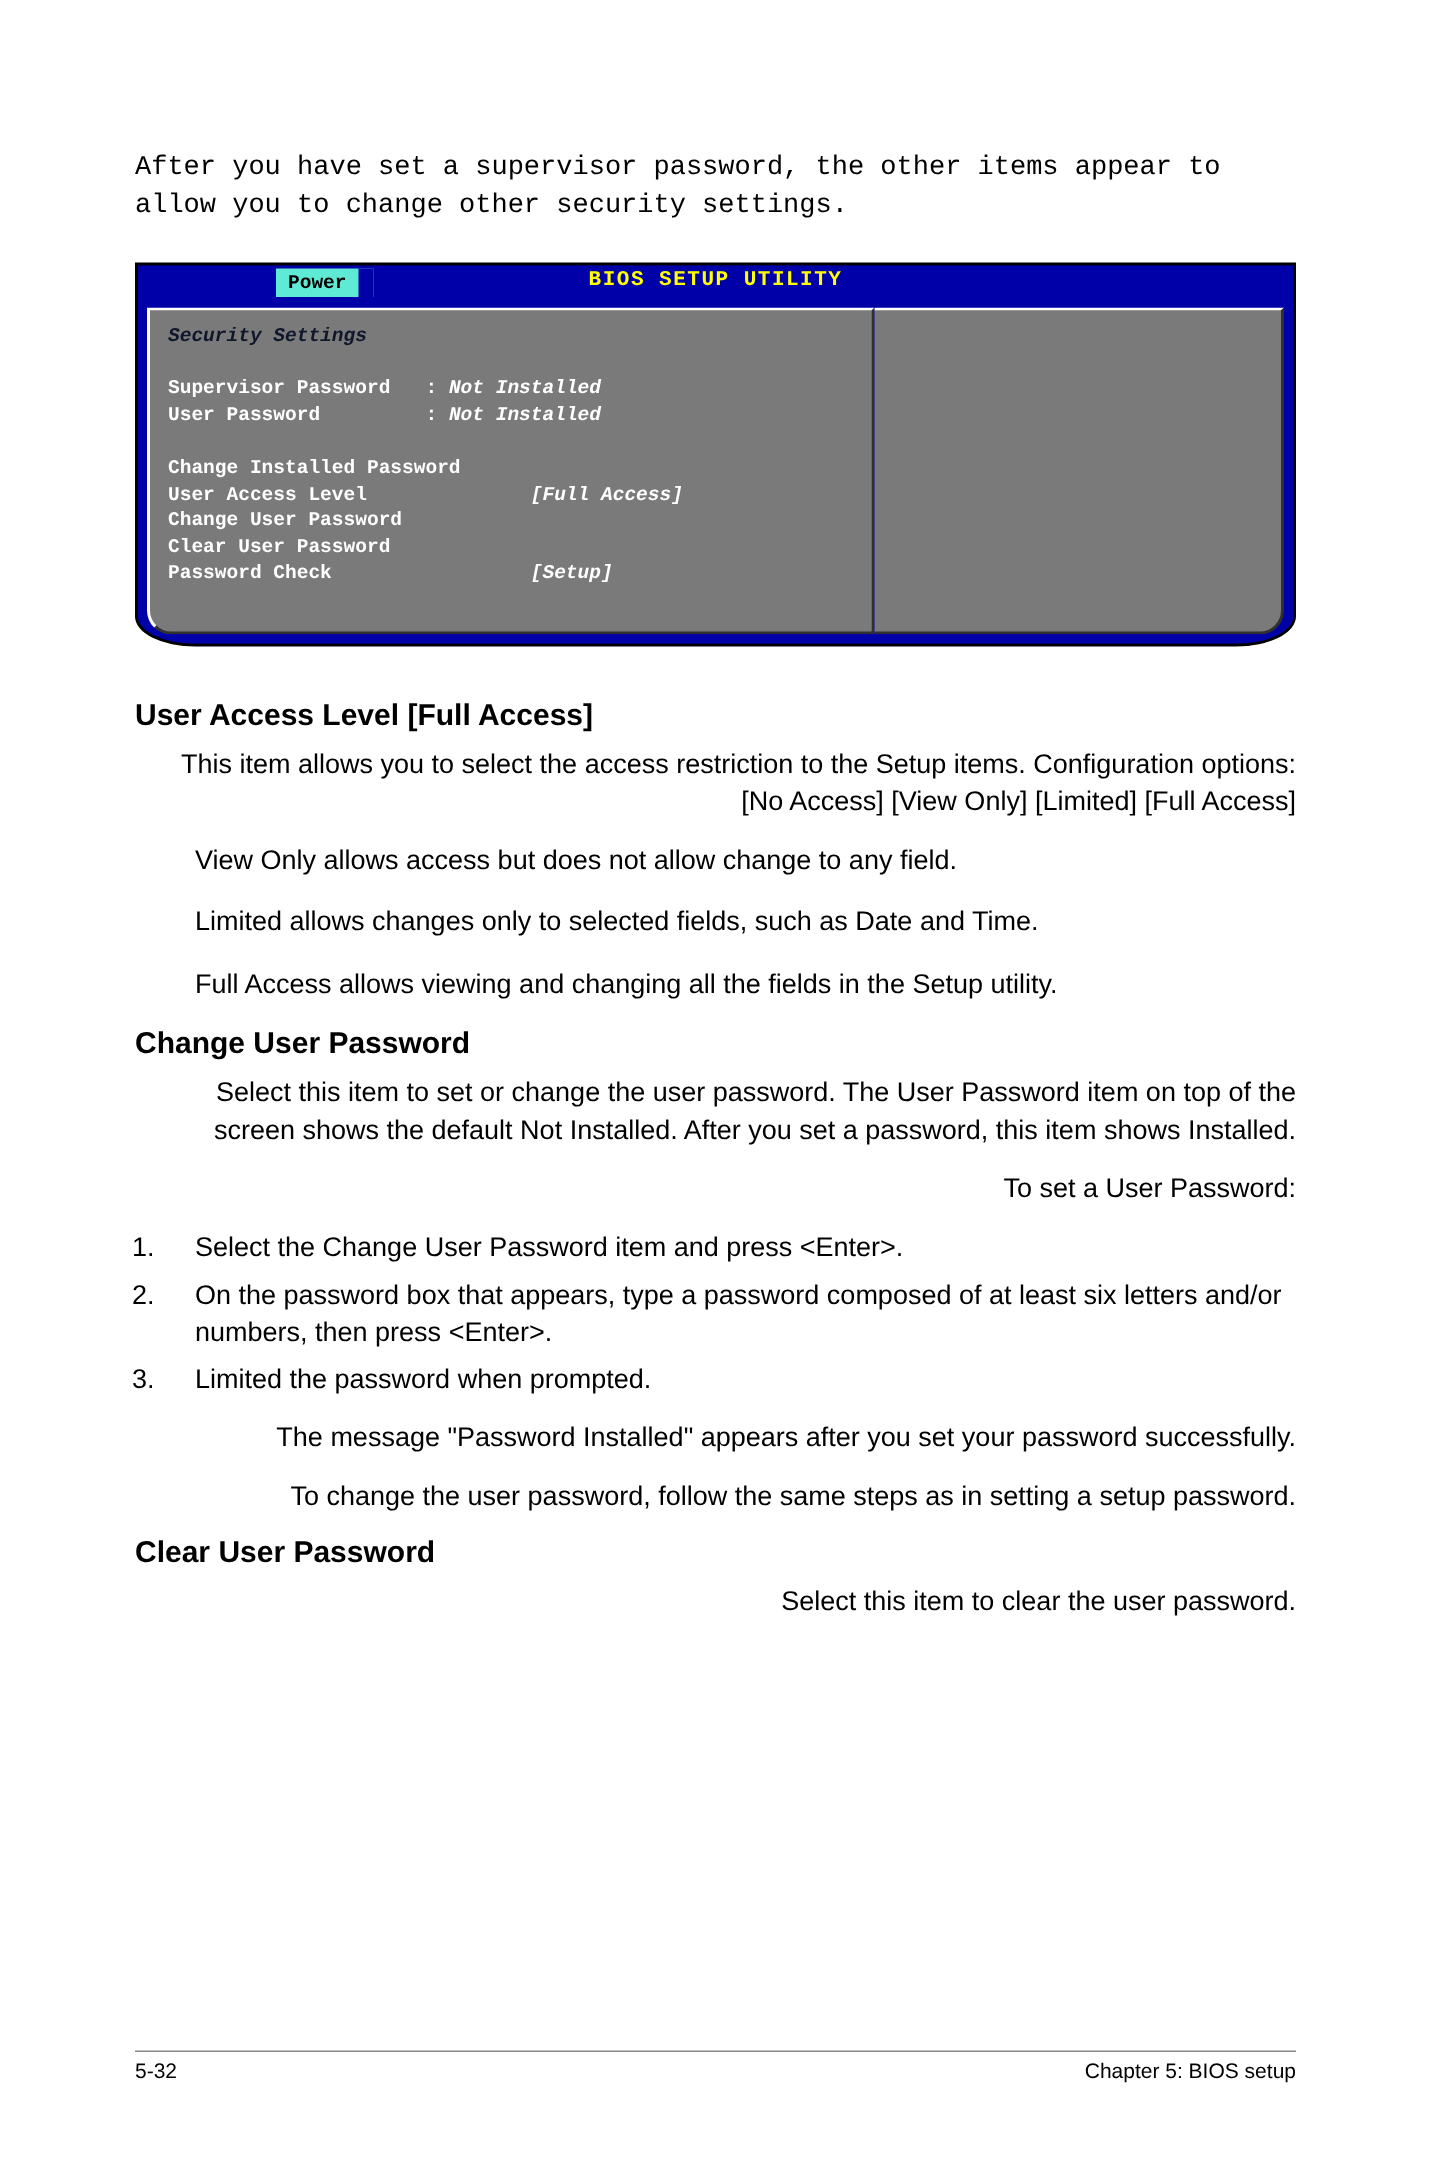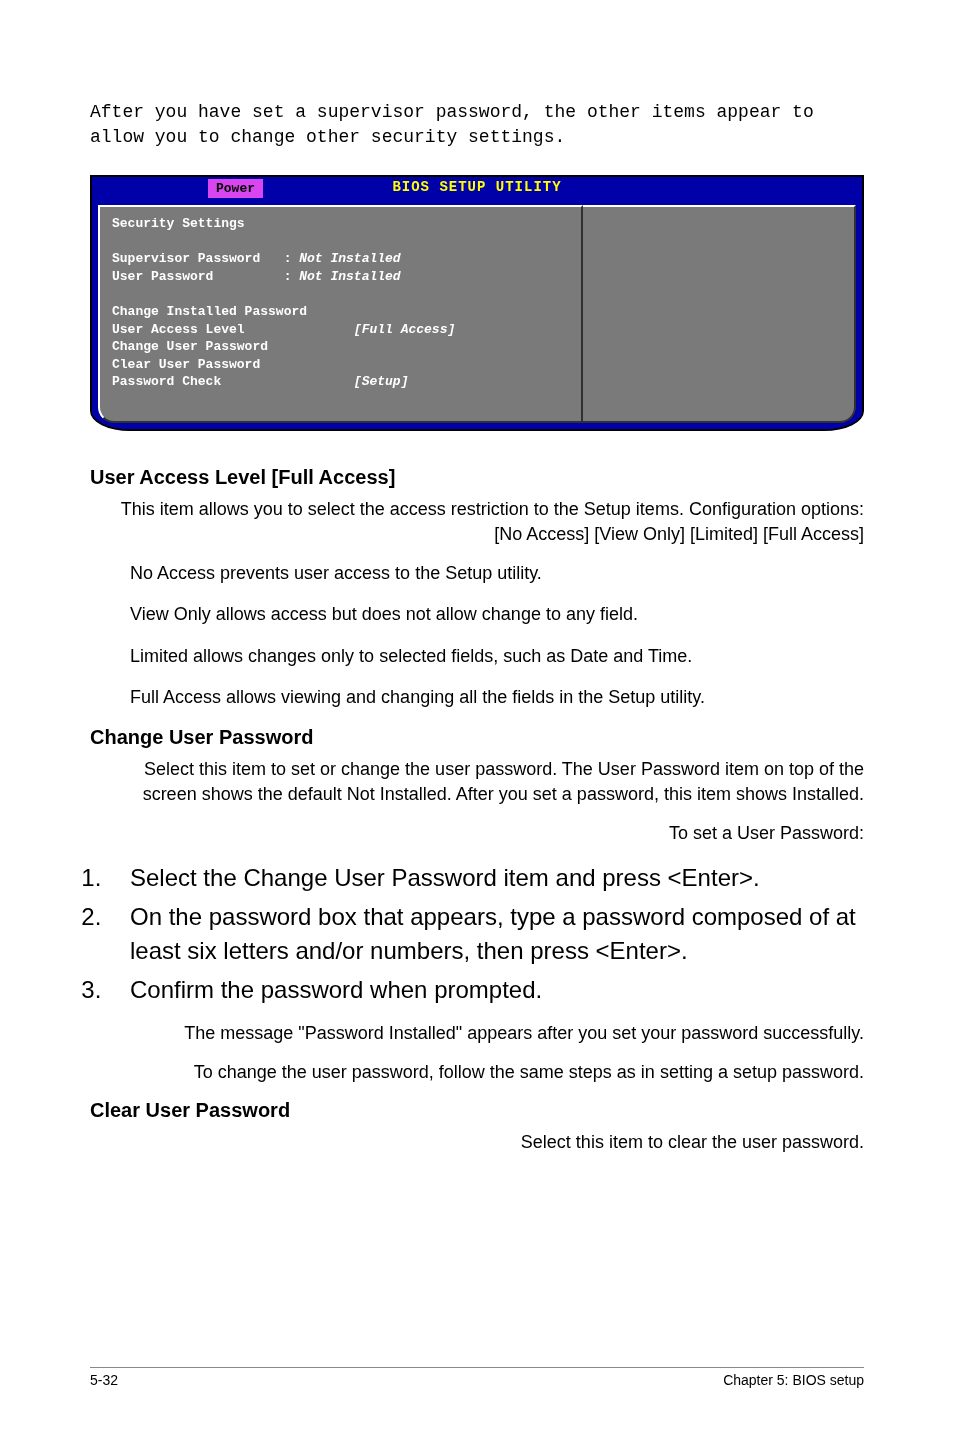--- a/index.html
+++ b/index.html
@@ -39,27 +39,27 @@
     font-family: "Courier New", monospace;
     font-weight: bold;
     font-size: 14px;
     letter-spacing: 1px;
     position: absolute;
     left: 50%;
     transform: translateX(-50%);
     top: 2px;
   }
   .bios-tab {
-    background: #d946ef;
+    background: #5eead4;
     color: #000;
     font-family: "Courier New", monospace;
     font-weight: bold;
     font-size: 13px;
     padding: 2px 8px;
-    margin-left: 116px;
+    margin-left: 92px;
     border-right: 10px solid #0000a8;
     display: inline-block;
   }
   .bios-frame {
     display: flex;
     background: #0000a8;
     padding: 6px;
   }
   .bios-panel {
     background: #7a7a7a;
@@ -77,21 +77,22 @@
     flex: 1.85;
     color: #fff;
     border-radius: 0 0 0 16px;
   }
   .bios-right {
     flex: 1;
     border-left: none;
     border-radius: 0 0 16px 0;
   }
   .bios-section {
-    color: #ffffff;
+    color: #0f172a;
+    font-style: italic;
   }
   .bios-value {
     color: #ffffff;
     display: inline;
     font-style: italic;
   }
   h2.sub {
     font-size: 20px;
     font-weight: bold;
     margin-bottom: 8px;
@@ -103,21 +104,21 @@
     margin-bottom: 14px;
     text-align: right;
   }
   p.indented {
     font-size: 18px;
     line-height: 1.4;
     margin-left: 40px;
     margin-bottom: 16px;
   }
   ol.steps {
-    font-size: 24px;
+    font-size: 18px;
     line-height: 1.4;
     margin-left: 18px;
     margin-bottom: 14px;
   }
   ol.steps li {
     padding-left: 22px;
     margin-bottom: 6px;
   }
   .footer {
     position: absolute;
@@ -152,32 +153,31 @@
 <span>User Access Level</span>              <span class="bios-value">[Full Access]</span>
 <span>Change User Password</span>
 <span>Clear User Password</span>
 <span>Password Check</span>                 <span class="bios-value">[Setup]</span></div>
       <div class="bios-panel bios-right"></div>
     </div>
   </div>
 
   <h2 class="sub">User Access Level [Full Access]</h2>
   <p class="body">This item allows you to select the access restriction to the Setup items. Configuration options: [No Access] [View Only] [Limited] [Full Access]</p>
-  <p class="indented">No Access prevents user access to the Setup utility.</p>
   <p class="indented">View Only allows access but does not allow change to any field.</p>
   <p class="indented">Limited allows changes only to selected fields, such as Date and Time.</p>
   <p class="indented">Full Access allows viewing and changing all the fields in the Setup utility.</p>
 
   <h2 class="sub">Change User Password</h2>
   <p class="body">Select this item to set or change the user password. The User Password item on top of the screen shows the default Not Installed. After you set a password, this item shows Installed.</p>
   <p class="body">To set a User Password:</p>
   <ol class="steps">
     <li>Select the Change User Password item and press &lt;Enter&gt;.</li>
     <li>On the password box that appears, type a password composed of at least six letters and/or numbers, then press &lt;Enter&gt;.</li>
-    <li>Confirm the password when prompted.</li>
+    <li>Limited the password when prompted.</li>
   </ol>
   <p class="body">The message "Password Installed" appears after you set your password successfully.</p>
   <p class="body">To change the user password, follow the same steps as in setting a setup password.</p>
 
   <h2 class="sub">Clear User Password</h2>
   <p class="body">Select this item to clear the user password.</p>
 </div>
 
 <div class="footer">
   <span>5-32</span>

